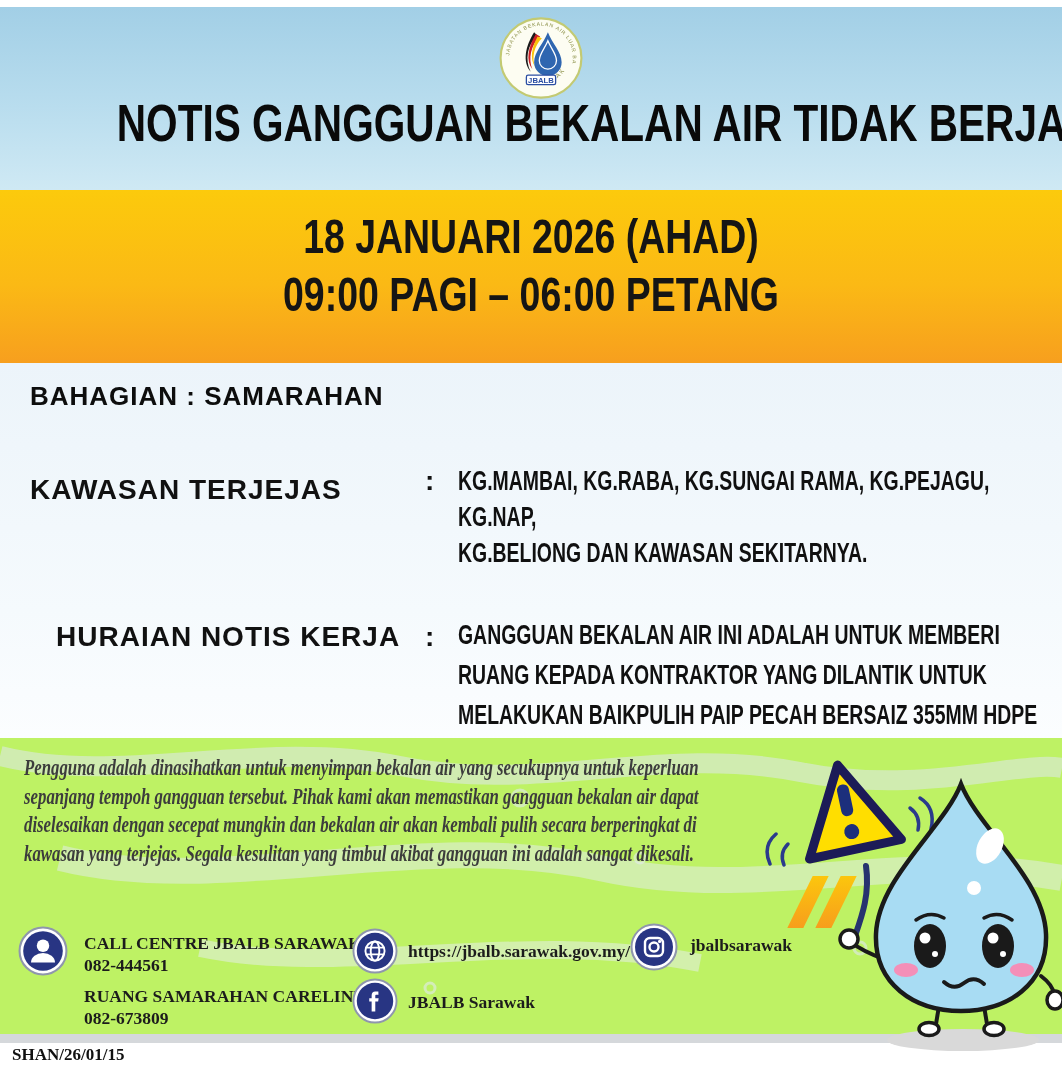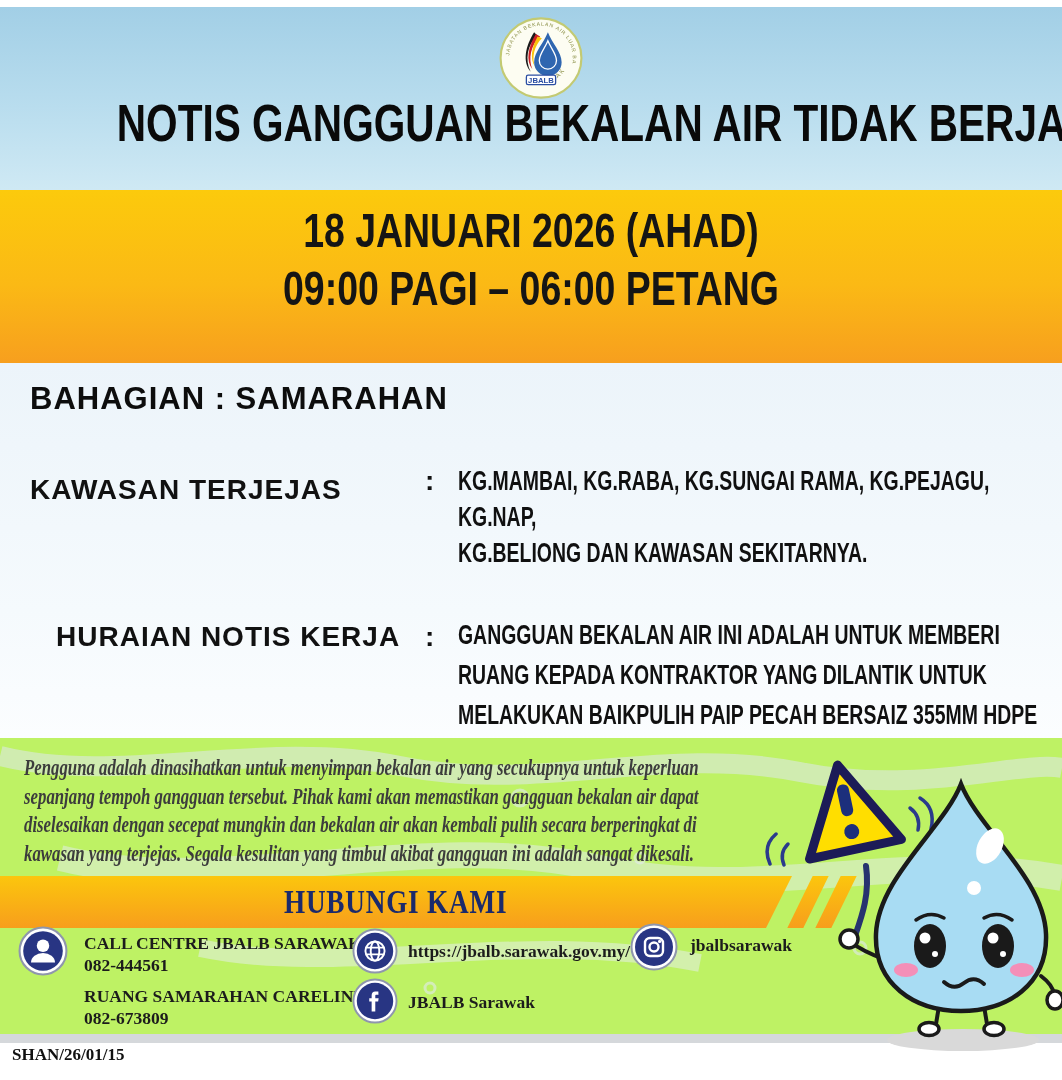--- a/index.html
+++ b/index.html
@@ -12,28 +12,28 @@
   .header{position:absolute;left:0;top:7px;width:100%;height:183px;
           background:linear-gradient(180deg,#a2cfe6 0%,#b9ddee 55%,#cfe9f4 100%);}
   .logo{position:absolute;left:497px;top:8px;width:88px;height:86px;}
   .title{position:absolute;left:0;top:86px;width:100%;text-align:center;white-space:nowrap;
          font-size:52px;font-weight:700;color:#0a0a0a;letter-spacing:0px;
          transform:scaleX(.78);transform-origin:center;line-height:60px;}
 
   
   .date-banner{position:absolute;left:0;top:190px;width:100%;height:173px;
                background:linear-gradient(180deg,#fcca0c 0%,#fbb915 55%,#f79f1e 100%);
-               text-align:center;padding-top:12px;box-sizing:border-box;}
+               text-align:center;padding-top:18px;box-sizing:border-box;}
   .date-line{font-size:48px;font-weight:700;color:#151515;line-height:58px;white-space:nowrap;
              transform:scaleX(.78);transform-origin:center;}
 
   
   .info{position:absolute;left:0;top:363px;width:100%;height:412px;
         background:linear-gradient(180deg,#ecf4fa 0%,#f5fafd 60%,#fdfeff 100%);}
-  .bahagian{position:absolute;left:30px;top:18px;font-size:31px;font-weight:700;color:#0d0d0d;letter-spacing:1px;white-space:nowrap;}
+  .bahagian{position:absolute;left:30px;top:18px;font-size:26px;font-weight:700;color:#0d0d0d;letter-spacing:1px;white-space:nowrap;}
   .daerah{position:absolute;right:48px;top:31px;font-size:34px;font-weight:700;color:#0d0d0d;letter-spacing:.5px;white-space:nowrap;}
   .row-label{position:absolute;font-size:28px;font-weight:700;color:#111;letter-spacing:1px;white-space:nowrap;}
   .row-colon{position:absolute;font-size:28px;font-weight:700;color:#111;}
   .row-value{position:absolute;font-size:27px;font-weight:700;color:#101010;white-space:pre-line;
              width:810px;transform:scaleX(.72);transform-origin:left top;}
   .kawasan-label{left:30px;top:111px;}
   .kawasan-colon{left:425px;top:102px;}
   .kawasan-value{left:458px;top:100px;line-height:36px;}
   .huraian-label{left:30px;top:258px;margin-left:26px;}
   .huraian-colon{left:425px;top:258px;}
@@ -119,23 +119,20 @@
       <circle cx="860" cy="210" r="6" fill="none" stroke="#e0e8ee" stroke-width="3" opacity="0.6"></circle>
       <circle cx="430" cy="250" r="5" fill="none" stroke="#e3eaf0" stroke-width="3" opacity="0.6"></circle>
       <circle cx="640" cy="120" r="5" fill="none" stroke="#e3eaf0" stroke-width="3" opacity="0.6"></circle>
     </svg>
 
     <div class="advisory">Pengguna adalah dinasihatkan untuk menyimpan bekalan air yang secukupnya untuk keperluan
 sepanjang tempoh gangguan tersebut. Pihak kami akan memastikan gangguan bekalan air dapat
 diselesaikan dengan secepat mungkin dan bekalan air akan kembali pulih secara berperingkat di
 kawasan yang terjejas. Segala kesulitan yang timbul akibat gangguan ini adalah sangat dikesali.</div>
 
-    <div class="contact-banner">
-      <span>HUBUNGI KAMI</span>
-    </div>
     <div class="stripe s1"></div>
     <div class="stripe s2"></div>
 
     <svg class="cicon" style="left:18px;top:188px;" width="50" height="50" viewBox="0 0 48 48">
       <circle cx="24" cy="24" r="22.5" fill="#ffffff" stroke="#8f96ad" stroke-width="2"></circle>
       <circle cx="24" cy="24" r="19" fill="#283583"></circle>
       <circle cx="24" cy="19" r="6" fill="#ffffff"></circle>
       <path d="M12.5,35 a11.5,9 0 0 1 23,0 Z" fill="#ffffff"></path>
     </svg>
     <div class="cblock" style="left:84px;top:194px;">

